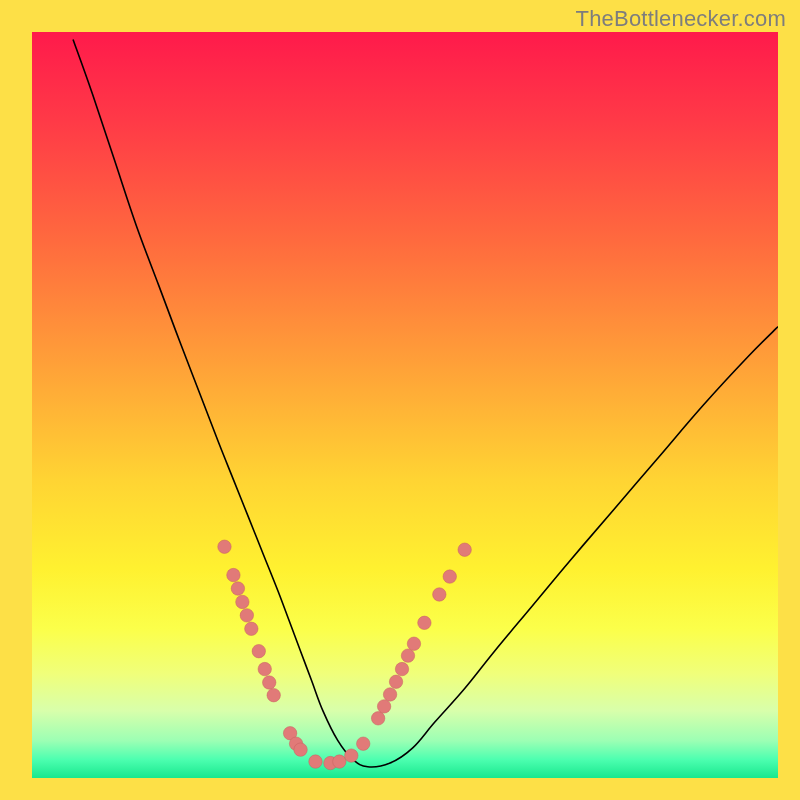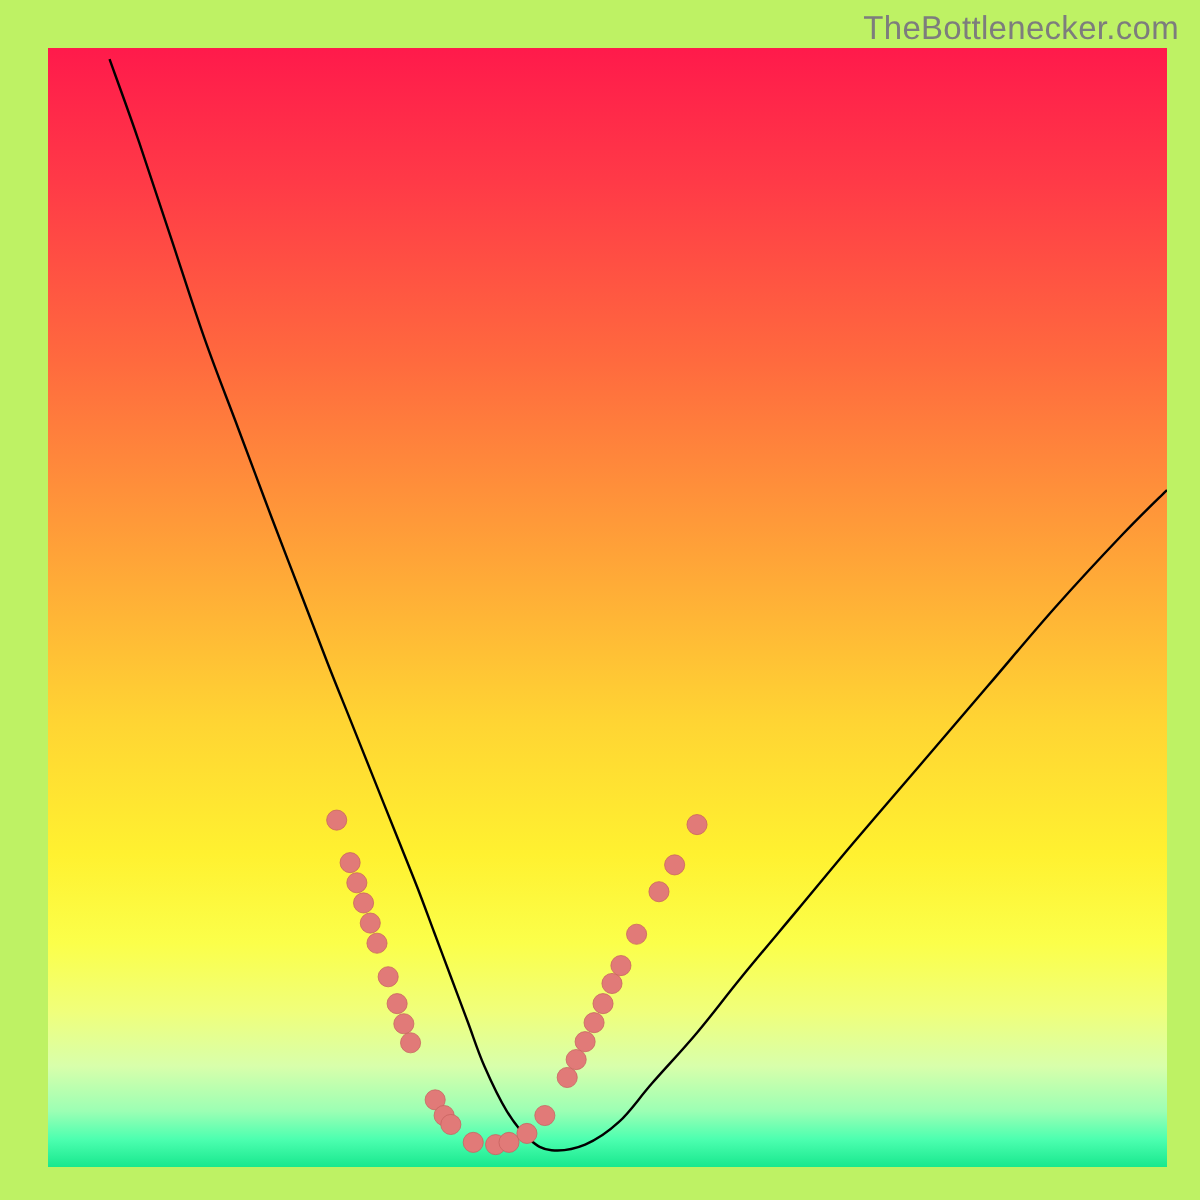--- a/index.html
+++ b/index.html
@@ -10,21 +10,21 @@
     overflow: hidden;
     background: #000;
     font-family: Arial, Helvetica, sans-serif;
   }
   .frame {
     position: absolute;
     left: 0;
     top: 0;
     width: 800px;
     height: 800px;
-    background: #bef264;
+    background: #fde047;
   }
   .plot-area {
     position: absolute;
     left: 32px;
     top: 32px;
     width: 746px;
     height: 746px;
     overflow: hidden;
   }
   .watermark {

